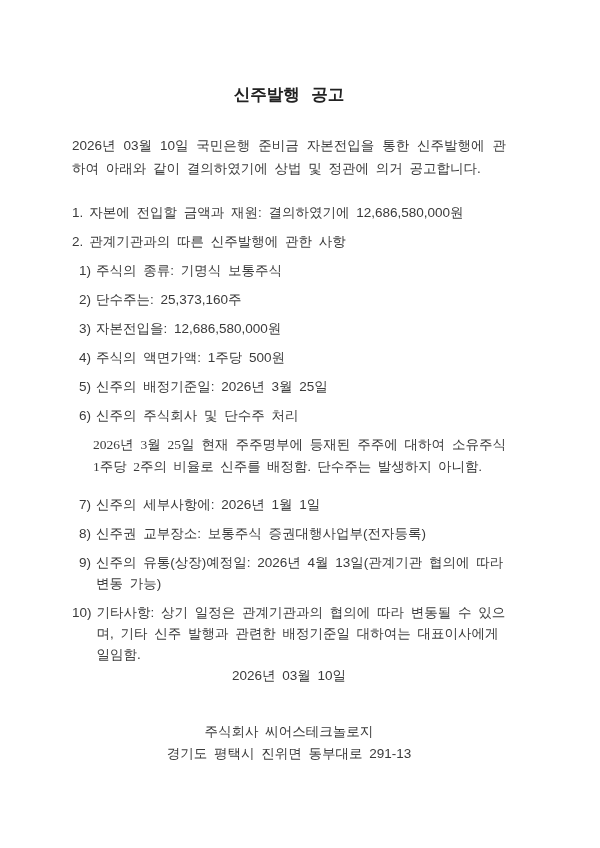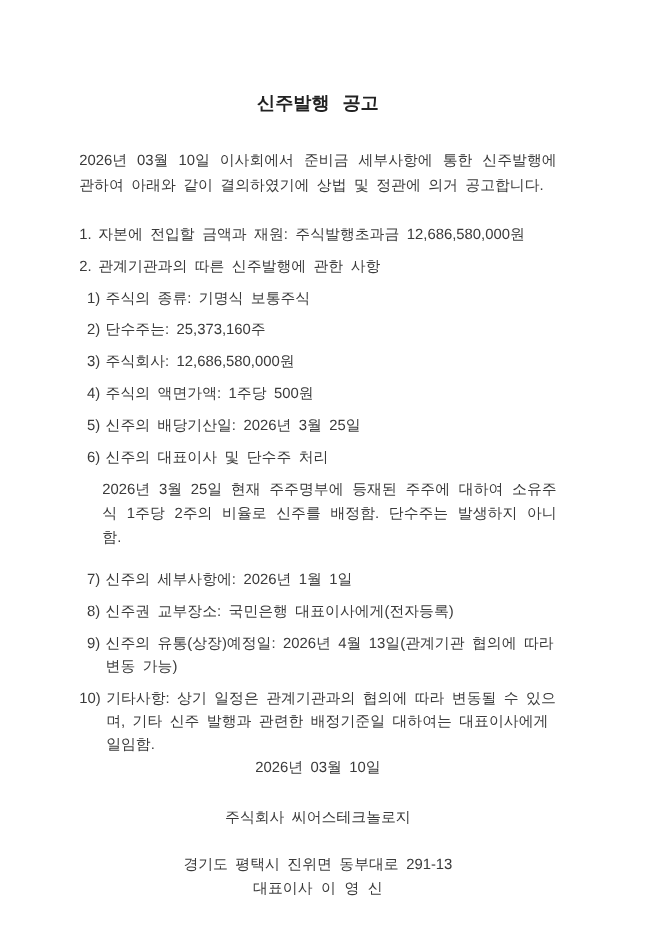--- a/index.html
+++ b/index.html
@@ -49,104 +49,103 @@
   .sub-list .row .no {
     flex: 0 0 19px;
     text-align: right;
     margin-right: 5px;
   }
   .row .txt { flex: 1 1 auto; }
   .note {
     margin: 8px 0 16px 21px;
     line-height: 22px;
     text-align: justify;
+    font-family: Liberation Serif, serif;
   }
   .footer-date {
     text-align: center;
     line-height: 22px;
   }
   .footer-company {
-    margin-top: 23px;
+    margin-top: 34px;
     text-align: center;
     line-height: 22px;
   }
   .footer-address {
-    margin-top: 21px;
     text-align: center;
     line-height: 22px;
   }
   .footer-ceo {
     margin-top: 0;
     text-align: center;
     line-height: 22px;
     word-spacing: 4px;
   }
 </style>
 </head>
 <body>
 
 <div class="page">
 
   <h1 class="title">신주발행 공고</h1>
 
-  <p class="intro">2026년 03월 10일 이사회에서 준비금 세부사항에 통한 신주발행에 관하여 아래와 같이 결의하였기에 상법 및 정관에 의거 공고합니다.</p>
+  <p class="intro">2026년 03월 10일 국민은행 준비금 자본전입을 통한 신주발행에 관하여 아래와 같이 결의하였기에 상법 및 정관에 의거 공고합니다.</p>
 
   <div class="main-list">
     <div class="row">
       <span class="no">1.</span>
-      <span class="txt">자본에 전입할 금액과 재원: 주식발행초과금 12,686,580,000원</span>
+      <span class="txt">자본에 전입할 금액과 재원: 결의하였기에 12,686,580,000원</span>
     </div>
     <div class="row">
       <span class="no">2.</span>
       <span class="txt">관계기관과의 따른 신주발행에 관한 사항</span>
     </div>
   </div>
 
   <div class="sub-list">
     <div class="row">
       <span class="no">1)</span>
       <span class="txt">주식의 종류: 기명식 보통주식</span>
     </div>
     <div class="row">
       <span class="no">2)</span>
       <span class="txt">단수주는: 25,373,160주</span>
     </div>
     <div class="row">
       <span class="no">3)</span>
-      <span class="txt">주식회사: 12,686,580,000원</span>
+      <span class="txt">자본전입을: 12,686,580,000원</span>
     </div>
     <div class="row">
       <span class="no">4)</span>
       <span class="txt">주식의 액면가액: 1주당 500원</span>
     </div>
     <div class="row">
       <span class="no">5)</span>
-      <span class="txt">신주의 배당기산일: 2026년 3월 25일</span>
+      <span class="txt">신주의 배정기준일: 2026년 3월 25일</span>
     </div>
     <div class="row">
       <span class="no">6)</span>
-      <span class="txt">신주의 대표이사 및 단수주 처리</span>
+      <span class="txt">신주의 주식회사 및 단수주 처리</span>
     </div>
     <p class="note">2026년 3월 25일 현재 주주명부에 등재된 주주에 대하여 소유주식 1주당 2주의 비율로 신주를 배정함. 단수주는 발생하지 아니함.</p>
     <div class="row">
       <span class="no">7)</span>
       <span class="txt">신주의 세부사항에: 2026년 1월 1일</span>
     </div>
     <div class="row">
       <span class="no">8)</span>
-      <span class="txt">신주권 교부장소: 국민은행 대표이사에게(전자등록)</span>
+      <span class="txt">신주권 교부장소: 보통주식 증권대행사업부(전자등록)</span>
     </div>
     <div class="row">
       <span class="no">9)</span>
       <span class="txt">신주의 유통(상장)예정일: 2026년 4월 13일(관계기관 협의에 따라 변동 가능)</span>
     </div>
     <div class="row">
       <span class="no">10)</span>
       <span class="txt">기타사항: 상기 일정은 관계기관과의 협의에 따라 변동될 수 있으며, 기타 신주 발행과 관련한 배정기준일 대하여는 대표이사에게 일임함.</span>
     </div>
   </div>
 
   <div class="footer-date">2026년 03월 10일</div>
   <div class="footer-company">주식회사 씨어스테크놀로지</div>
   <div class="footer-address">경기도 평택시 진위면 동부대로 291-13</div>
-  <div class="footer-ceo">대표이사 이 영 신</div>
 
 </div>
 
 </body></html>

